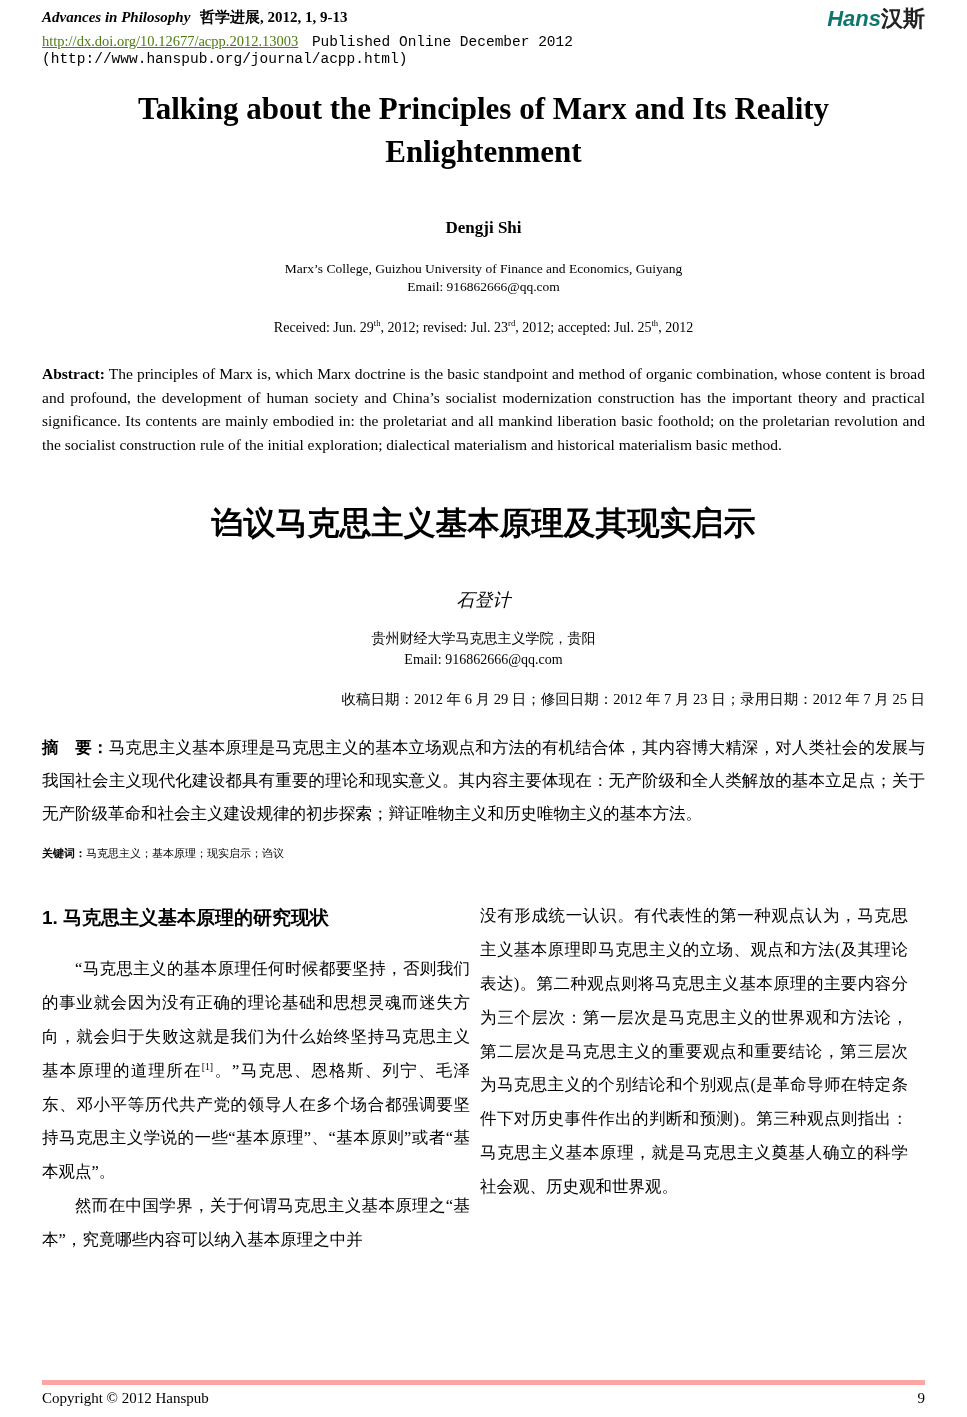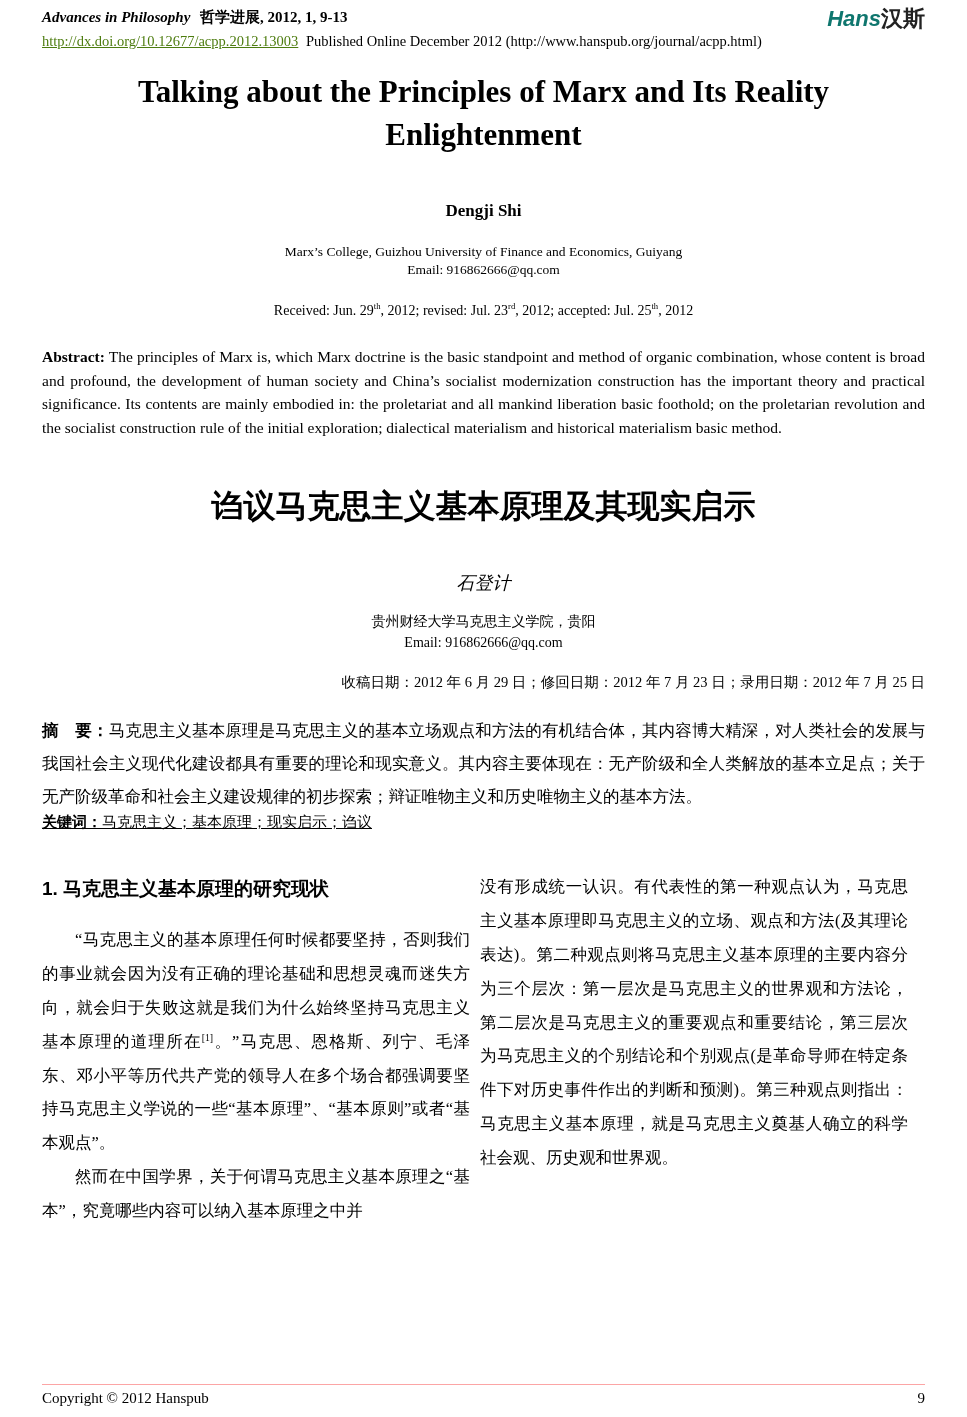--- a/index.html
+++ b/index.html
@@ -14,53 +14,53 @@
   
   .hdr-top { display: flex; justify-content: space-between; align-items: flex-start; }
   .journal { font-size: 15px; line-height: 1.3; }
   .journal .it { font-style: italic; font-weight: bold; }
   .journal .cn { font-weight: bold; margin-left: 6px; }
   .logo { font-size: 22px; font-weight: bold; font-family: "Liberation Sans", sans-serif; line-height: 1; }
   .logo .hans { color: #0f766e; font-style: italic; }
   .logo .cn { color: #222222; }
   .hdr-sub { font-size: 14.5px; margin-top: 3px; }
   .doi { color: #4d7c0f; text-decoration: underline; cursor: pointer; }
-  .pub { margin-left: 4px; }
+  .pub { margin-left: 10px; font-family: Liberation Mono, monospace; }
 
   
   .en-title { margin-top: 20px; text-align: center; font-weight: bold; font-size: 31px; line-height: 1.4; }
   .en-author { margin-top: 44px; text-align: center; font-weight: bold; font-size: 17px; }
   .en-affil { margin-top: 22px; text-align: center; font-size: 13.5px; line-height: 1.35; }
   .en-received { margin-top: 24px; text-align: center; font-size: 14px; }
   sup { font-size: 0.62em; vertical-align: super; line-height: 0; }
   .en-abstract { margin-top: 26px; text-align: justify; font-size: 15.5px; line-height: 1.52; }
   .b { font-weight: bold; }
   .en-keywords { margin-top: 26px; font-size: 15.5px; }
 
   
   .cn-title { margin-top: 46px; text-align: center; font-size: 32px; font-weight: bold; font-family: "Liberation Sans", sans-serif; }
   .cn-author { margin-top: 42px; text-align: center; font-size: 18px; font-style: italic; }
   .cn-affil { margin-top: 16px; text-align: center; font-size: 14px; line-height: 1.5; }
   .cn-received { margin-top: 20px; text-align: right; font-size: 14.5px; }
   .cn-abstract { margin-top: 22px; text-align: justify; font-size: 16.5px; line-height: 2.0; }
   .cn-label { font-weight: bold; font-family: "Liberation Sans", sans-serif; }
-  .cn-keywords { font-size: 15px; text-decoration: underline; }
+  .cn-keywords { margin-top: 16px; font-size: 11px; }
 
   
   .columns { display: flex; gap: 10px; margin-top: 38px; }
   .col { width: 428px; font-size: 16.5px; line-height: 2.05; text-align: justify; }
   .sec-h { font-size: 19px; font-weight: bold; font-family: "Liberation Sans", sans-serif; margin: 0 0 14px 0; text-align: left; }
   .p-indent { text-indent: 2em; margin: 0; }
   p { margin: 0; }
   sup.ref { font-size: 0.6em; }
 
   
   .footer {
     position: absolute; left: 42px; right: 42px; bottom: 10px;
-    border-top: 1px solid #fca5a5; padding-top: 5px;
+    border-top: 5px solid #fca5a5; padding-top: 5px;
     display: flex; justify-content: space-between; font-size: 15px;
   }
 </style>
 </head>
 <body>
 
 <div class="page">
 
   <div class="hdr-top">
     <div class="journal">

